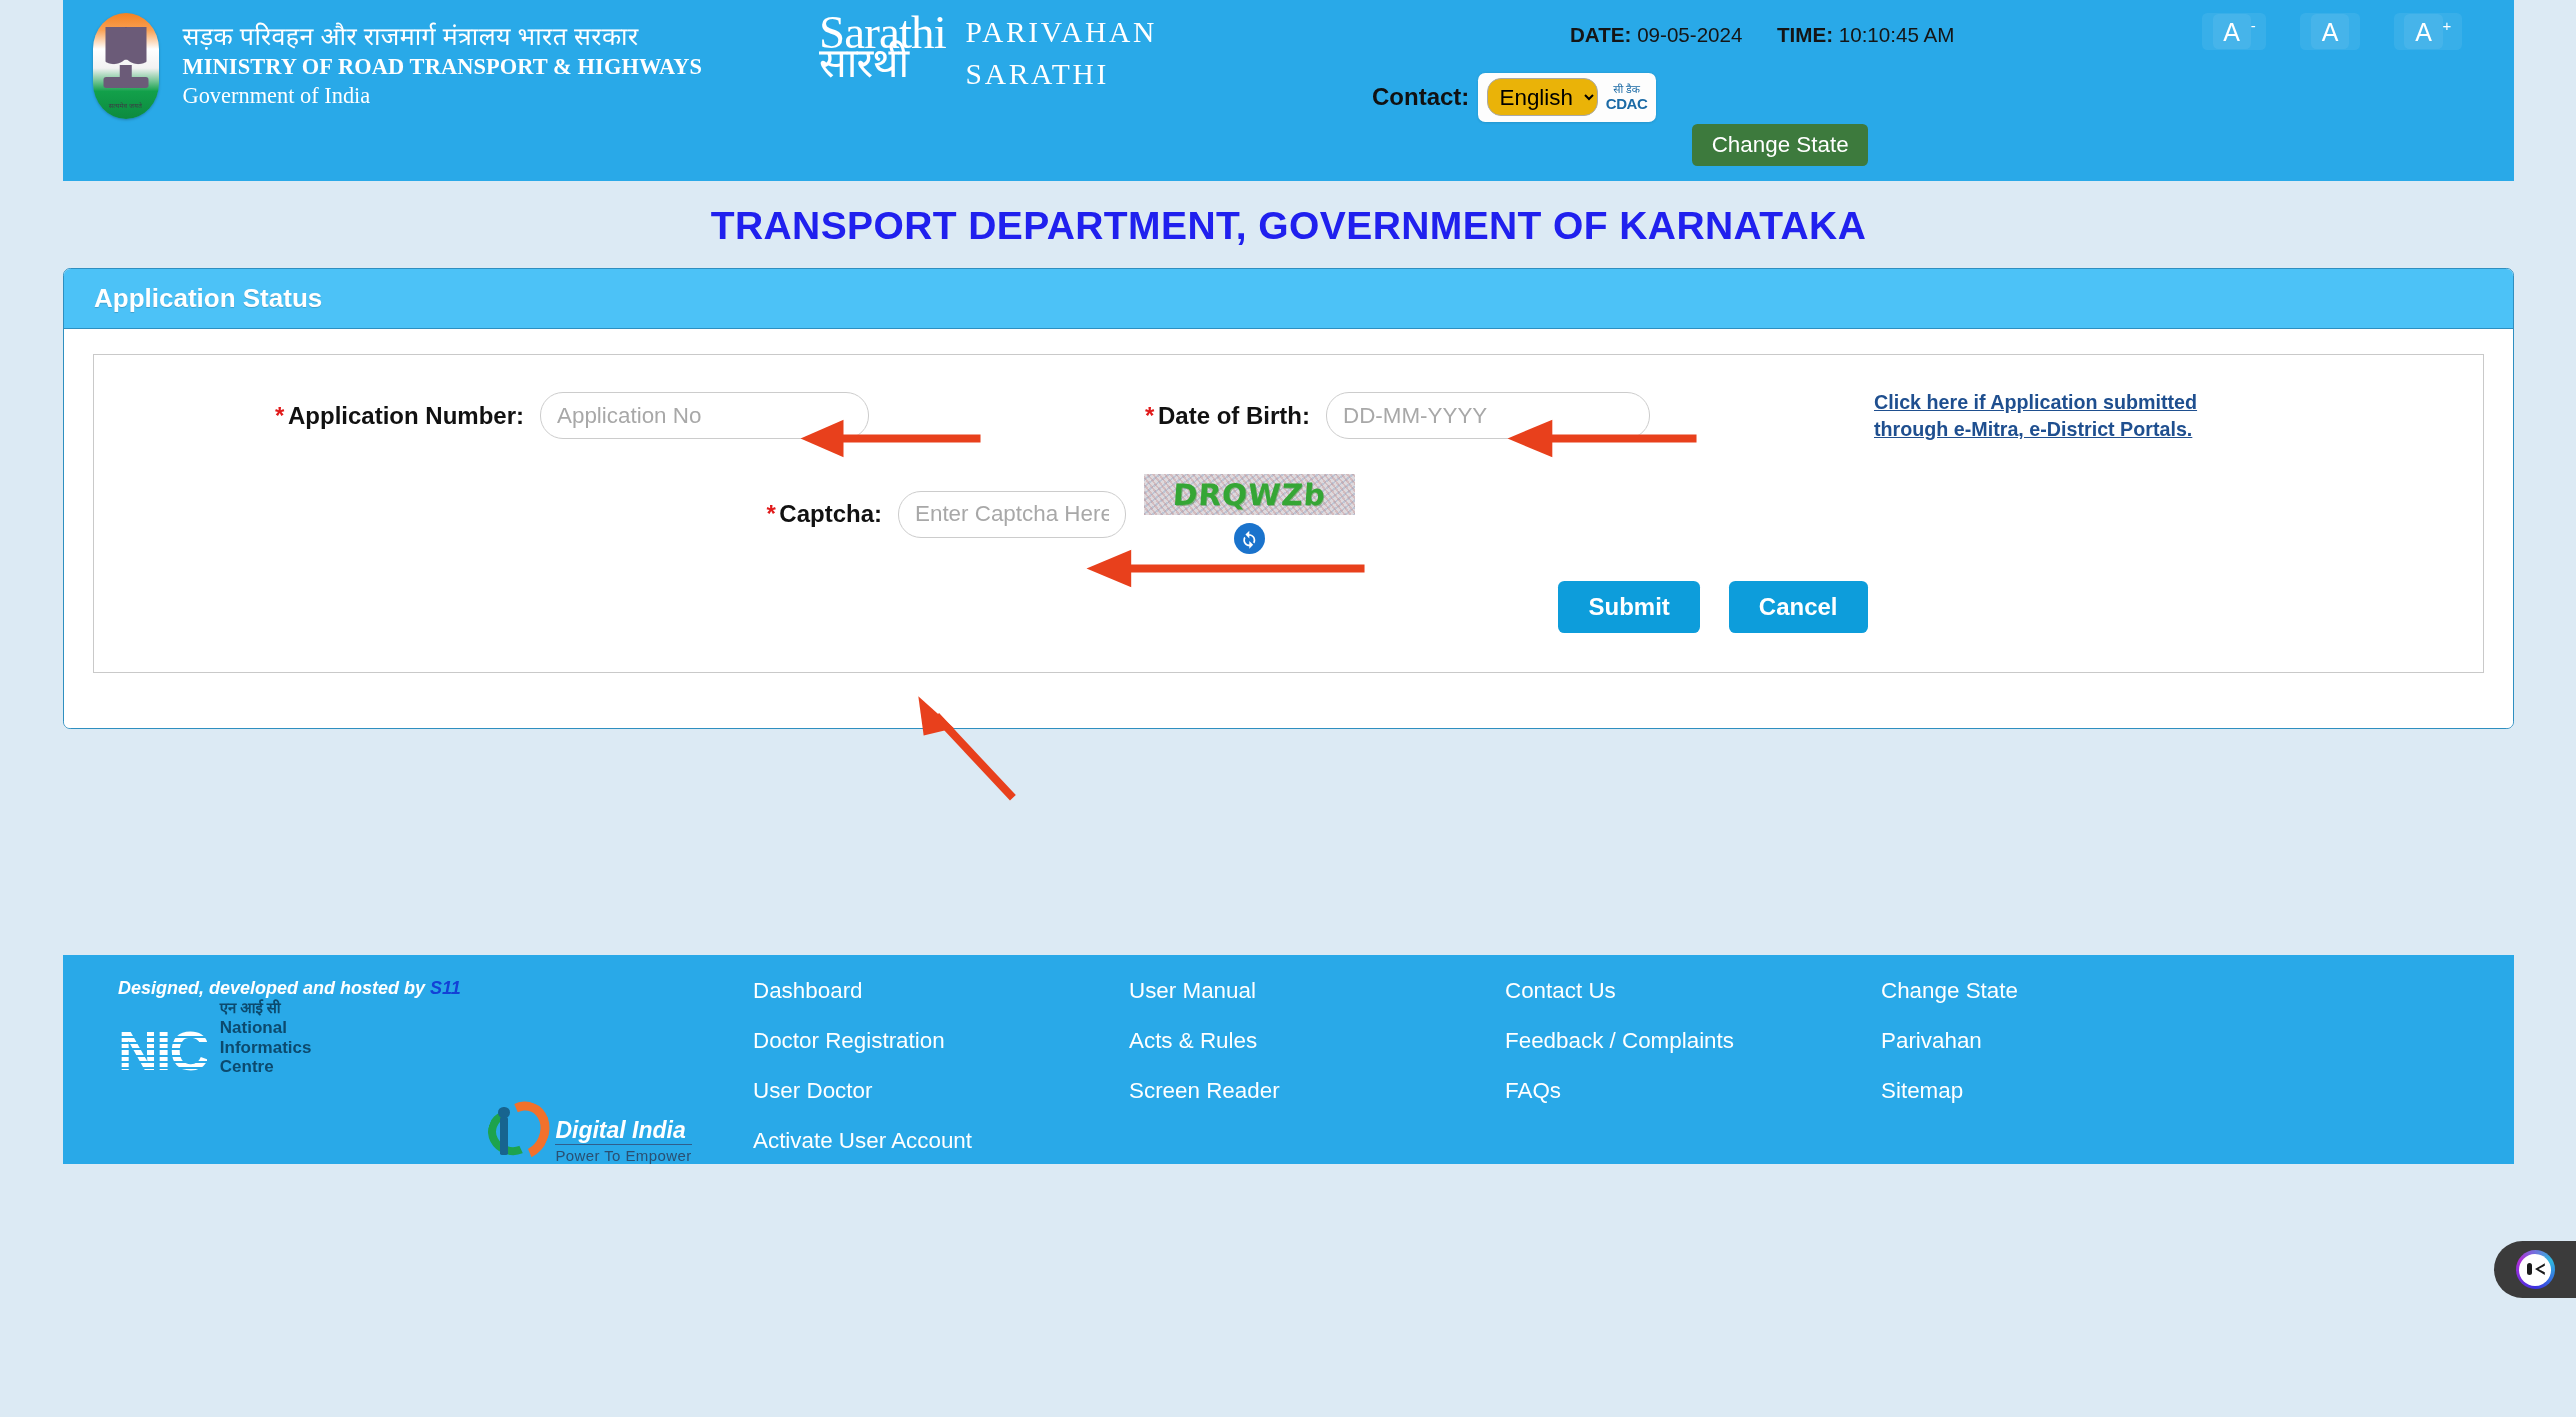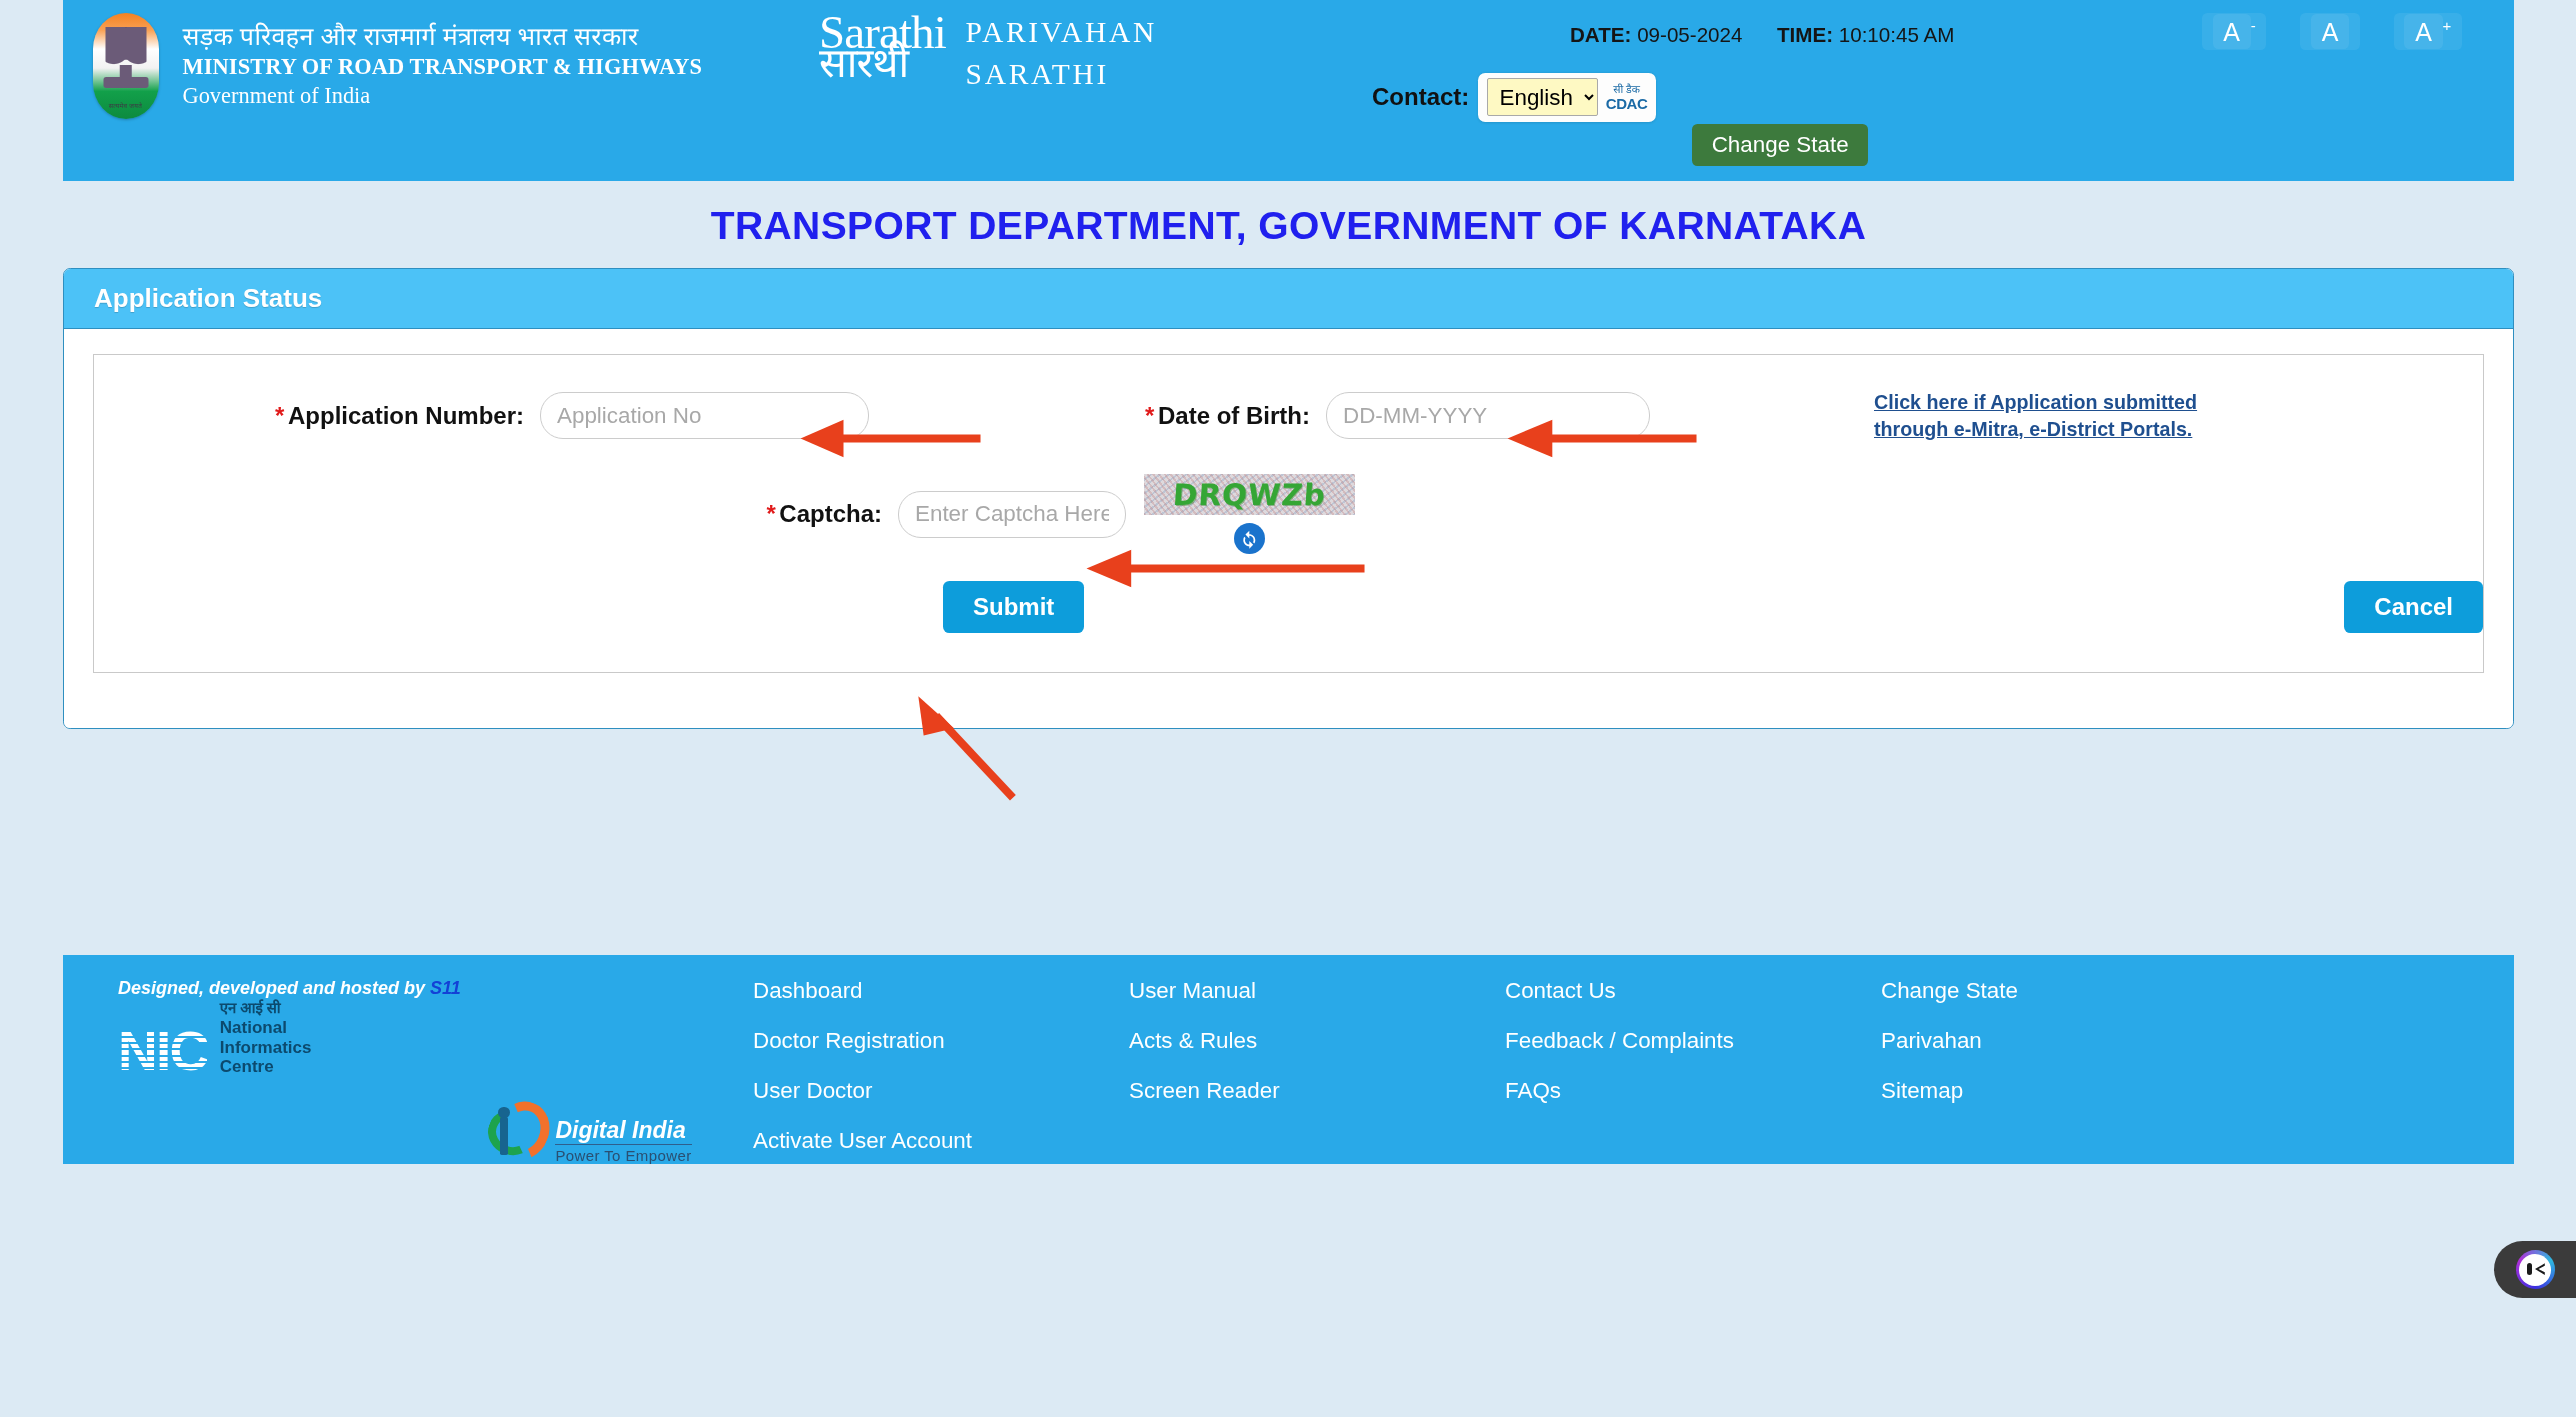--- a/index.html
+++ b/index.html
@@ -178,22 +178,22 @@
     padding: 5.4px 9px 5.4px 9px;
     display: flex;
     align-items: center;
     box-shadow: 0 0.9px 2.7px rgba(0,0,0,0.12);
   }
   .lang-select {
     font-family: "Liberation Sans", sans-serif;
     font-size: 22.4px;
     padding: 2.7px 7.2px;
     border: 0.9px solid #a9a9a9;
-    border-radius: 2px;
-    background: #fef9c3;
+    border-radius: 14px;
+    background: #eab308;
     color: #000;
     height: 38px;
   }
   .cdac-logo {
     margin-left: 8px;
     text-align: center;
     line-height: 1;
   }
   .cdac-logo .cd-hi {
     display: block;
@@ -369,21 +369,21 @@
     background: #1a73cc;
     display: flex;
     align-items: center;
     justify-content: center;
     cursor: pointer;
   }
   .refresh-btn svg { display: block; }
 
   .btn-row {
     display: flex;
-    justify-content: space-between;
+    justify-content: center;
     padding-left: 849px;
     gap: 29px;
   }
   .btn {
     background: #0d9ddb;
     color: #fff;
     border: none;
     border-radius: 6.3px;
     font-size: 24px;
     font-weight: 700;

